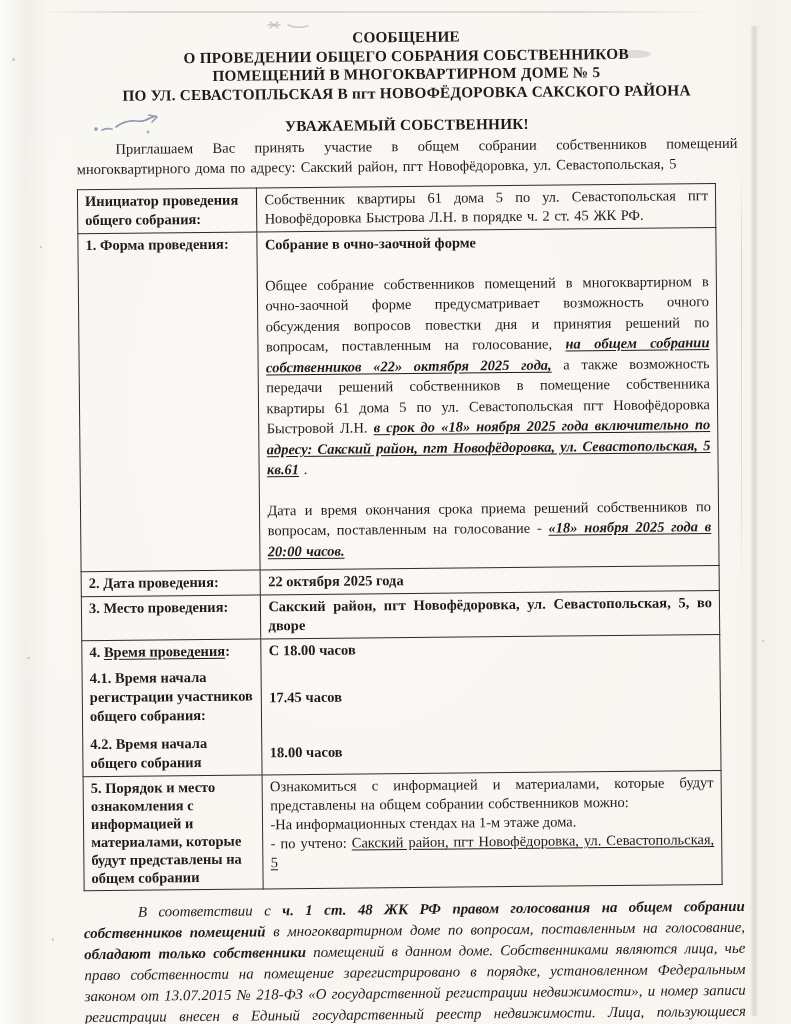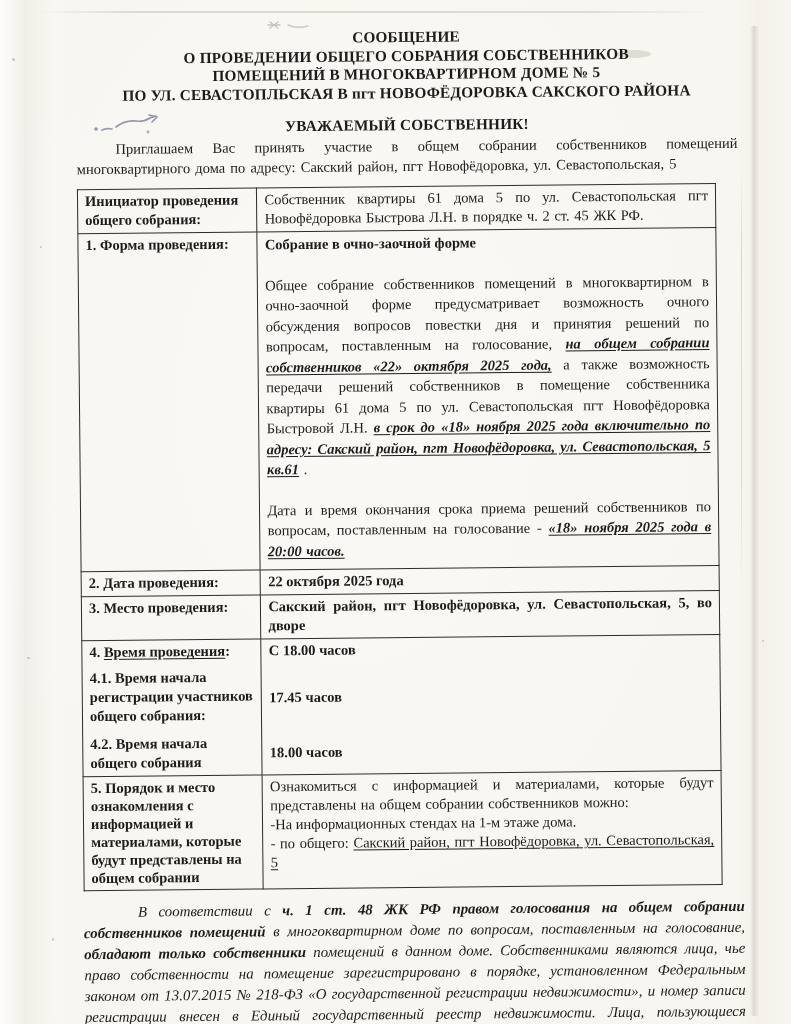--- a/index.html
+++ b/index.html
@@ -148,21 +148,21 @@
         <p class="p2 b">17.45 часов</p>
         <p class="p3 b">18.00 часов</p>
       </td>
     </tr>
 
     <tr>
       <td class="lbl info-lbl">5. Порядок и место ознакомления с информацией и материалами, которые будут представлены на общем собрании</td>
       <td class="val">
         <p class="just">Ознакомиться с информацией и материалами, которые будут представлены на общем собрании собственников можно:</p>
         <p>-На информационных стендах на 1-м этаже дома.</p>
-        <p class="just"><span>- по общего: </span><span class="u">Сакский район, пгт Новофёдоровка, ул. Севастопольская, 5</span></p>
+        <p class="just"><span>- по учтено: </span><span class="u">Сакский район, пгт Новофёдоровка, ул. Севастопольская, 5</span></p>
       </td>
     </tr>
   </tbody>
     </table>
 
   <div class="legal">
     <p class="ind"><span>В соответствии с </span><span class="b">ч. 1 ст. 48 ЖК РФ правом голосования на общем собрании собственников помещений</span><span> в многоквартирном доме по вопросам, поставленным на голосование, </span><span class="b">обладают только  собственники</span><span> помещений в данном доме. Собственниками являются лица, чье право собственности на помещение зарегистрировано в порядке, установленном Федеральным законом от 13.07.2015 № 218-ФЗ «О государственной регистрации недвижимости», и номер записи регистрации внесен в Единый государственный реестр недвижимости.  Лица, пользующиеся помещениями в доме на законных основаниях, но не являющиеся собственниками, не вправе принимать участие в Общем собрании собственников и голосовать по вопросам повестки. Принятое ими решение не может быть учтено при подсчете голосов на общем собрании.</span></p>
 
   </div>
 

